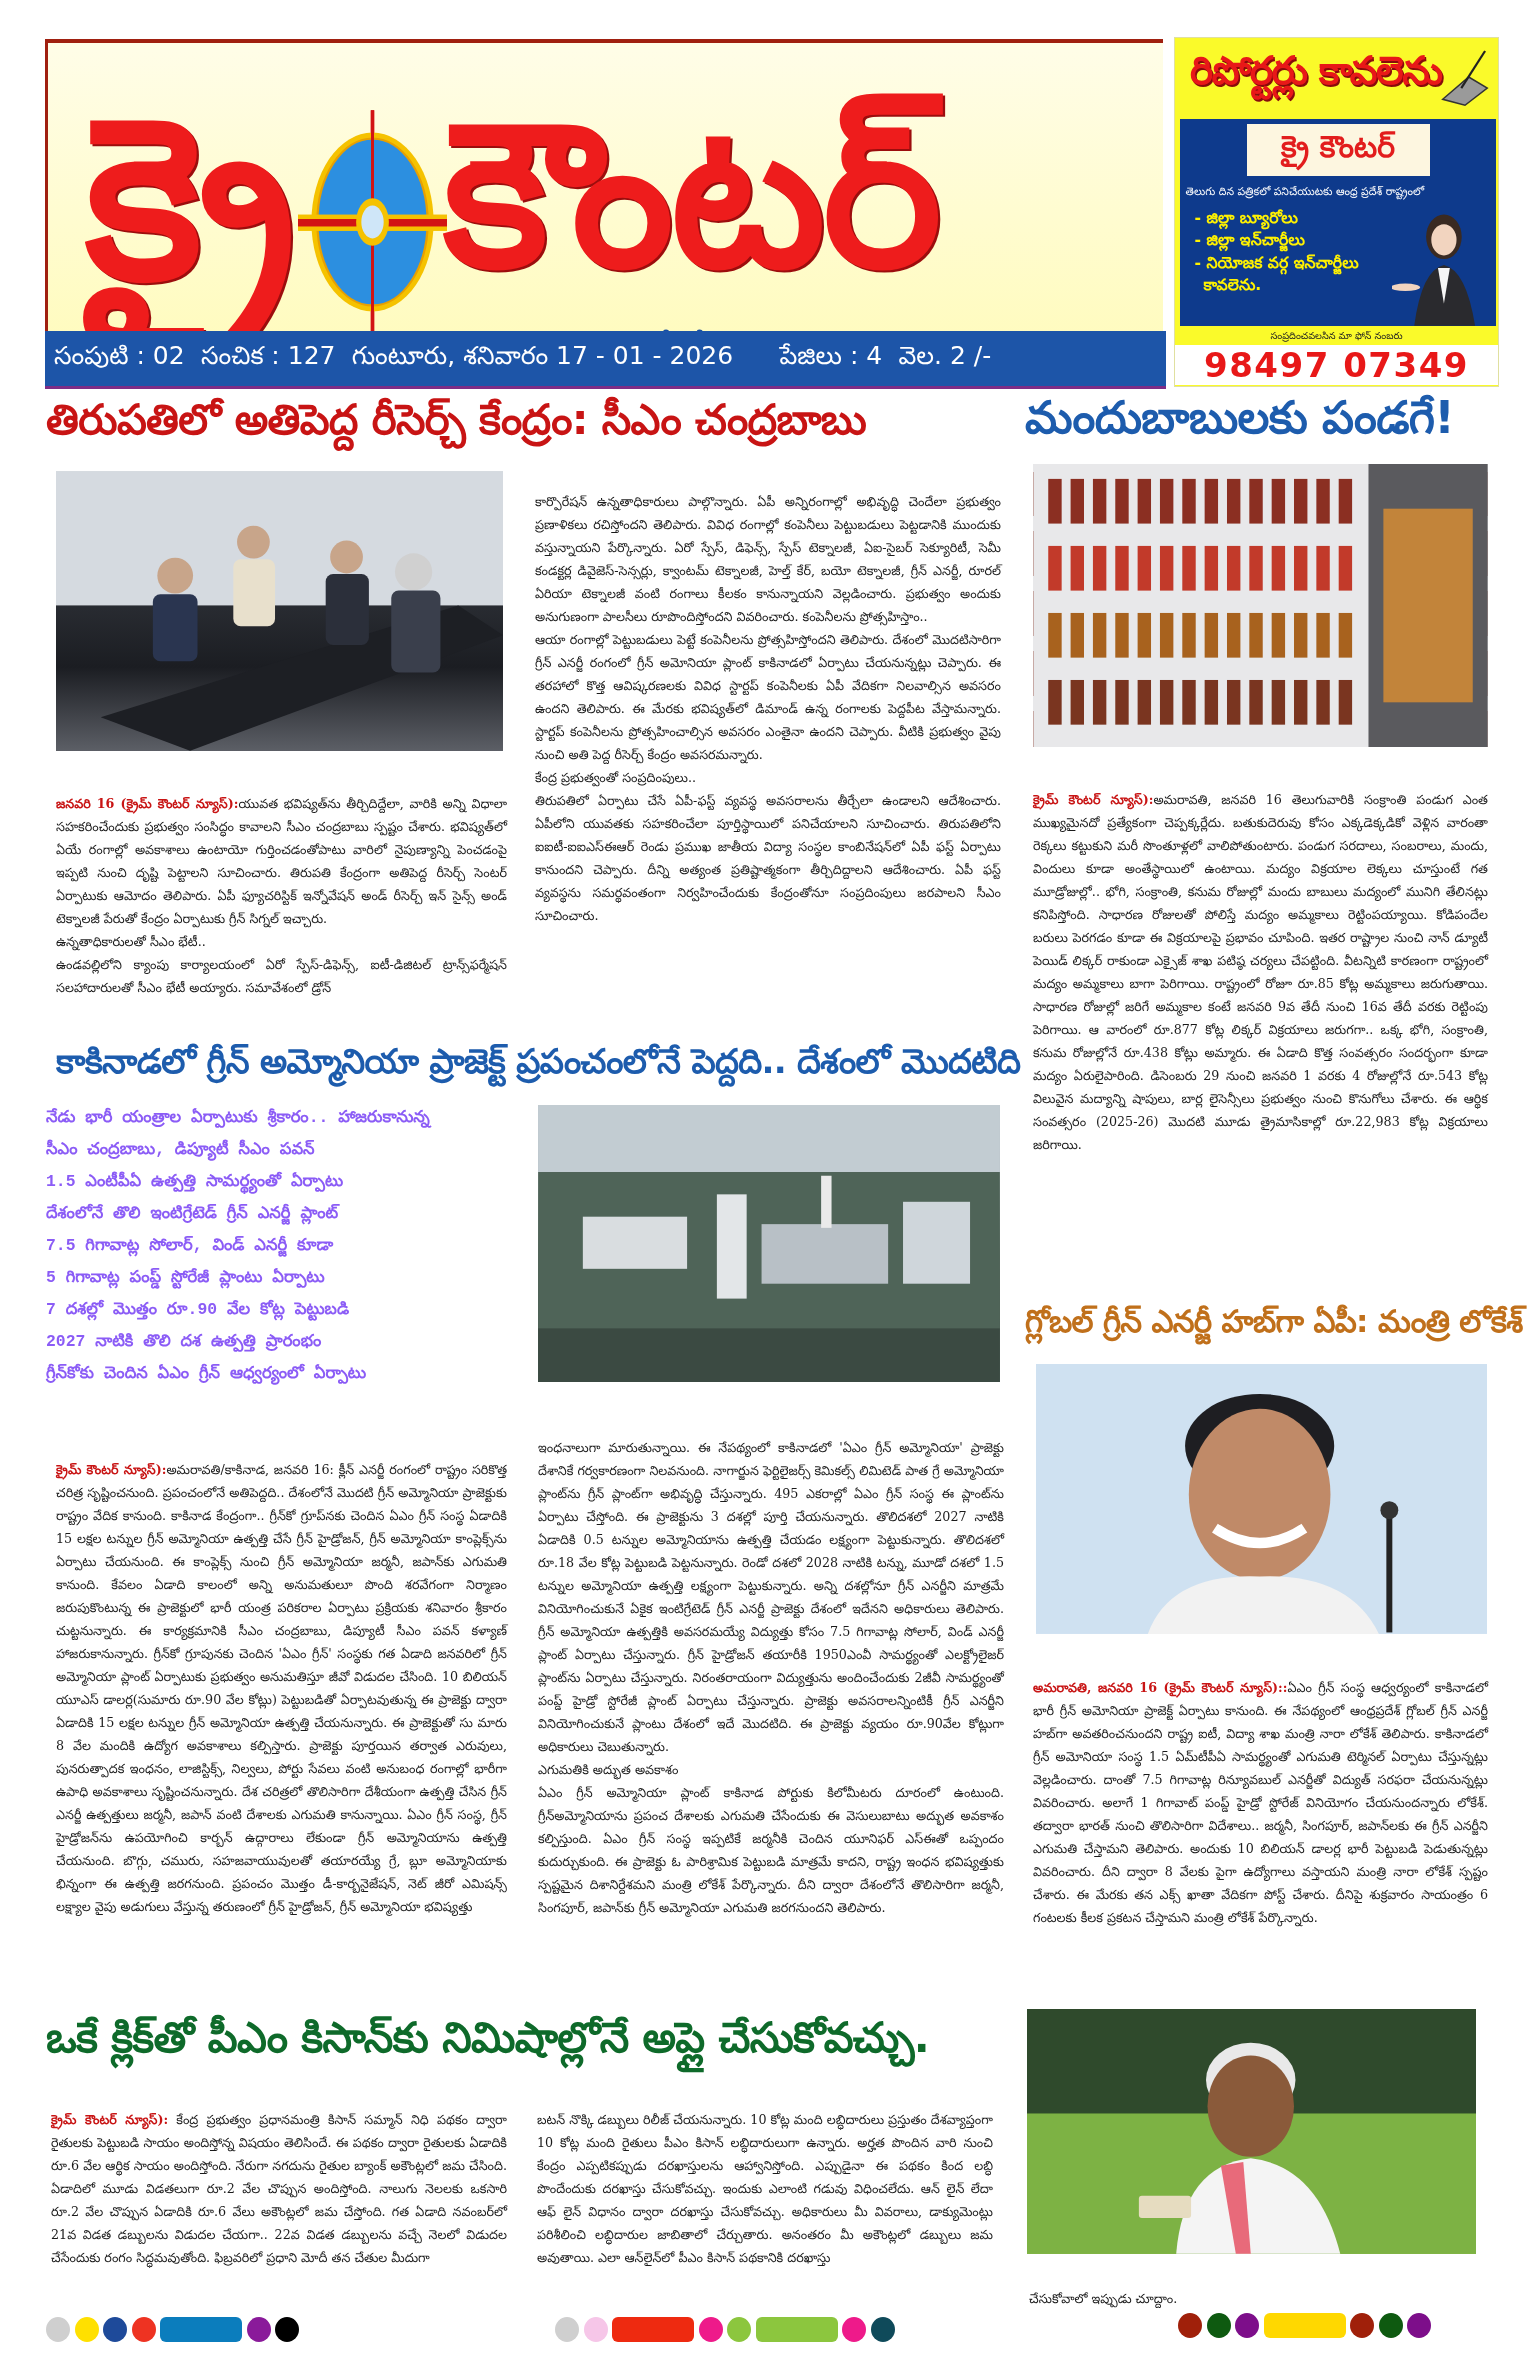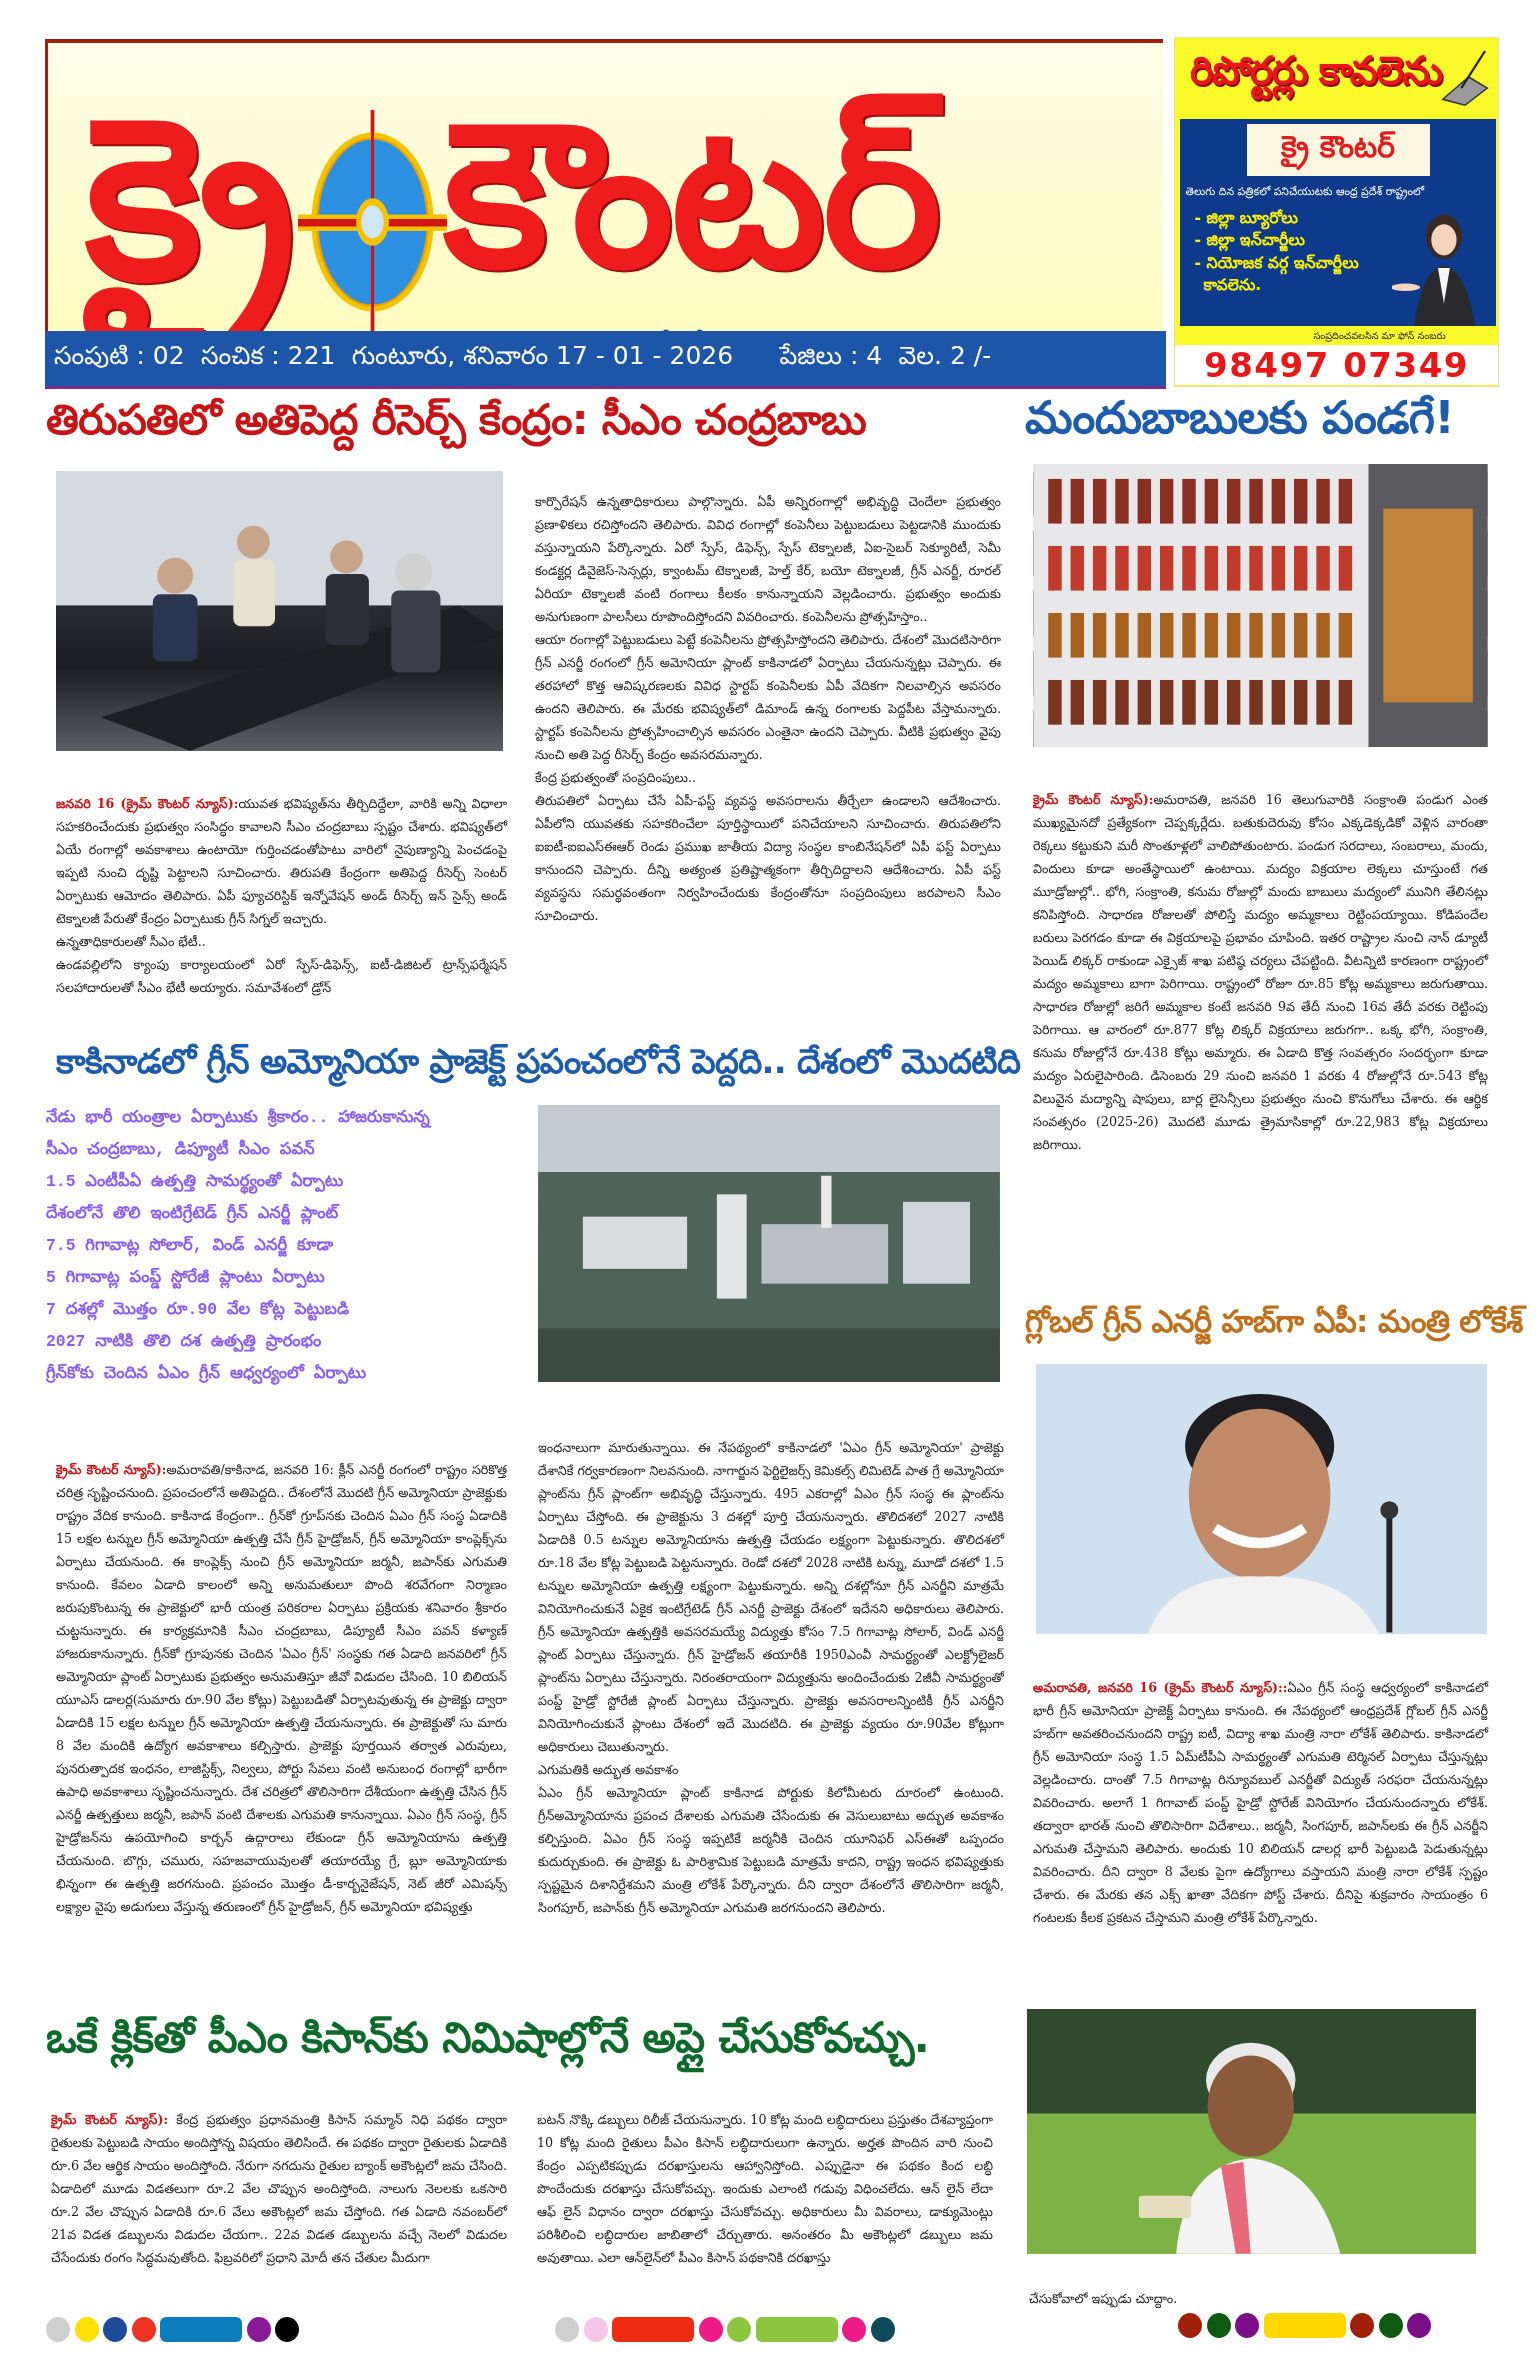--- a/index.html
+++ b/index.html
@@ -24,21 +24,21 @@
   .ad { left: 1174px; top: 37px; width: 325px; height: 350px; background: #fafa2a; border: 1.5px solid #e0e0a0; }
   .ad-title { position: absolute; left: 15px; top: 10.4px; font-size: 39px; font-weight: 900; color: #e81818; text-shadow: 1.5px 1.5px 0 #880b0b; letter-spacing: -1.5px; }
   .ad-pen { position: absolute; right: 7.5px; top: 9px; width: 52px; height: 60px; }
   .ad-blue { position: absolute; left: 4.5px; top: 81px; width: 316px; height: 207px; background: #0e3a8c; }
   .ad-logo-box { position: absolute; left: 67px; top: 4.5px; width: 183px; height: 52px; background: #fdf6e0; display: flex; align-items: center; justify-content: center; gap: 6px; }
   .ad-logo-text { font-size: 30px; font-weight: 900; color: #e21d1d; }
   .ad-sub { position: absolute; left: 6px; top: 66px; width: 306px; font-size: 10.8px; color: #ffffff; white-space: nowrap; }
   .ad-list { position: absolute; left: 15px; top: 88px; }
   .ad-list div { font-size: 15.7px; font-weight: 700; color: #fff200; line-height: 22.4px; }
   .ad-person { position: absolute; right: 15px; top: 88px; width: 89px; height: 119px; }
-  .ad-contact-label { position: absolute; left: 0; top: 292px; width: 100%; text-align: center; font-size: 9.7px; color: #222; margin-left: 43px; }
+  .ad-contact-label { position: absolute; left: 0; top: 292px; width: 100%; text-align: center; font-size: 9.7px; color: #222; }
   .ad-phone { position: absolute; left: 0; top: 307px; width: 100%; text-align: center; font-size: 34px; font-weight: 900; color: #e81818; letter-spacing: 1.5px; background: #fff; }
 
   
   .hl { position: absolute; font-weight: 900; line-height: 1; white-space: nowrap; letter-spacing: -0.7px; }
   .hl-red { color: #c81414; }
   .hl-blue { color: #1d5cad; }
   .hl-orange { color: #c0701b; }
   .hl-green { color: #0e6a2a; }
 
   
@@ -76,21 +76,21 @@
     <ellipse cx="100" cy="150" rx="15" ry="22" fill="#cfe6f8"></ellipse>
   </svg>
   <div class="logo-word logo-right">కౌంటర్</div>
   <div class="tagline-row">
     <span class="tagline-web">webisite:www.crimecounter.in</span>
     <span class="tagline-motto">ప్రజా సంక్షేమమే అంతిమ లక్ష్యం</span>
     <span class="tagline-daily">తెలుగు దిన పత్రిక</span>
   </div>
   <div class="issue-bar">
     <span>సంపుటి : 02</span>
-    <span>సంచిక : 221</span>
+    <span>సంచిక : 127</span>
     <span>గుంటూరు, శనివారం 17 - 01 - 2026</span>
     <span style="margin-left:30px">పేజిలు : 4</span>
     <span>వెల. 2 /-</span>
   </div>
 </header>
 
 <aside class="abs ad">
   <div class="ad-title">రిపోర్టర్లు కావలెను</div>
   <svg class="ad-pen" viewBox="0 0 70 80">
     <polygon points="5,70 40,40 65,55 35,78" fill="#9a9a9a" stroke="#333" stroke-width="2"></polygon>

